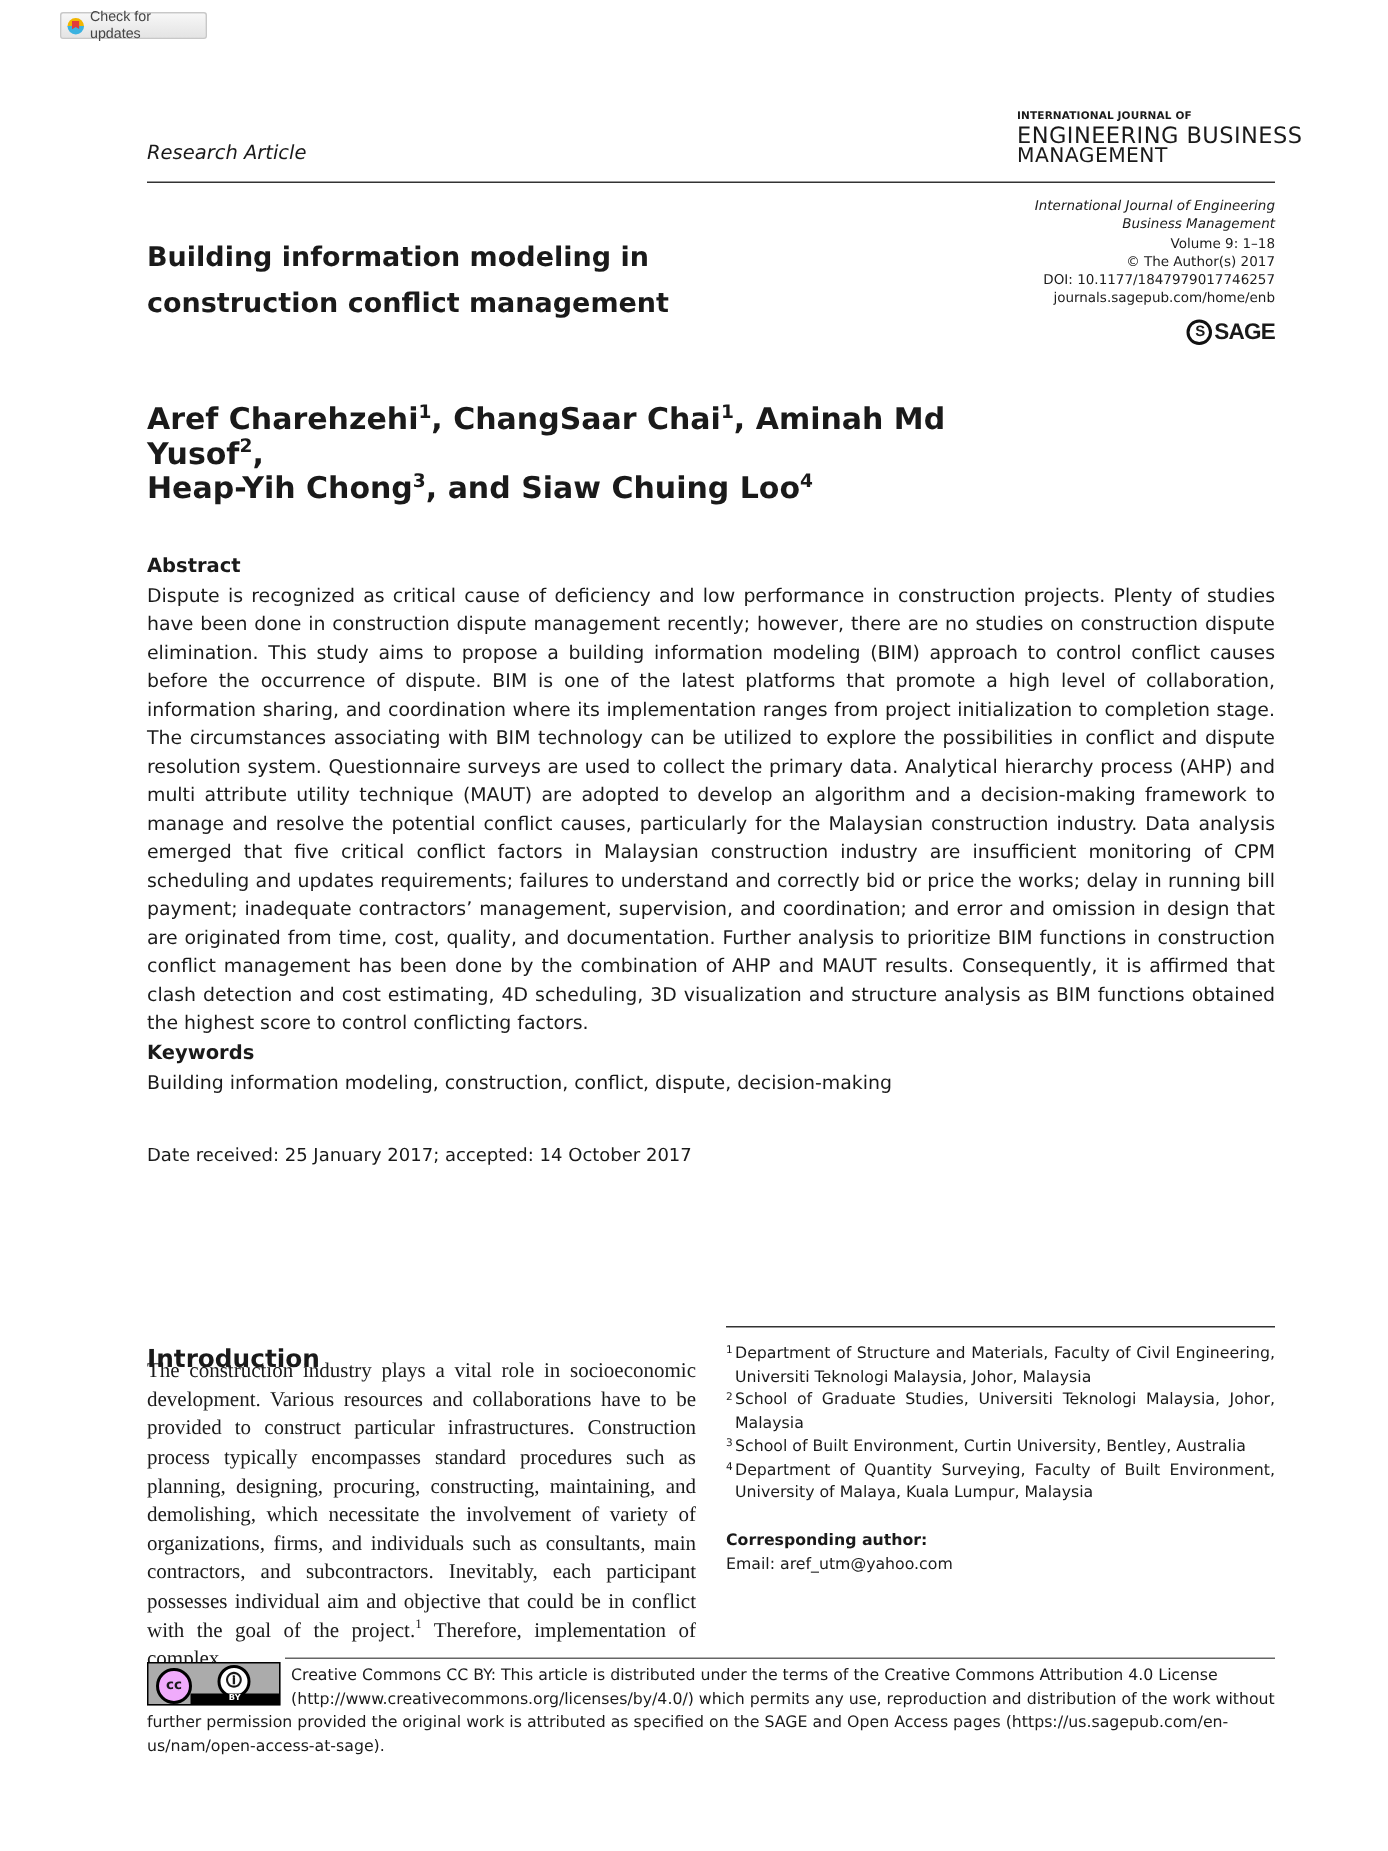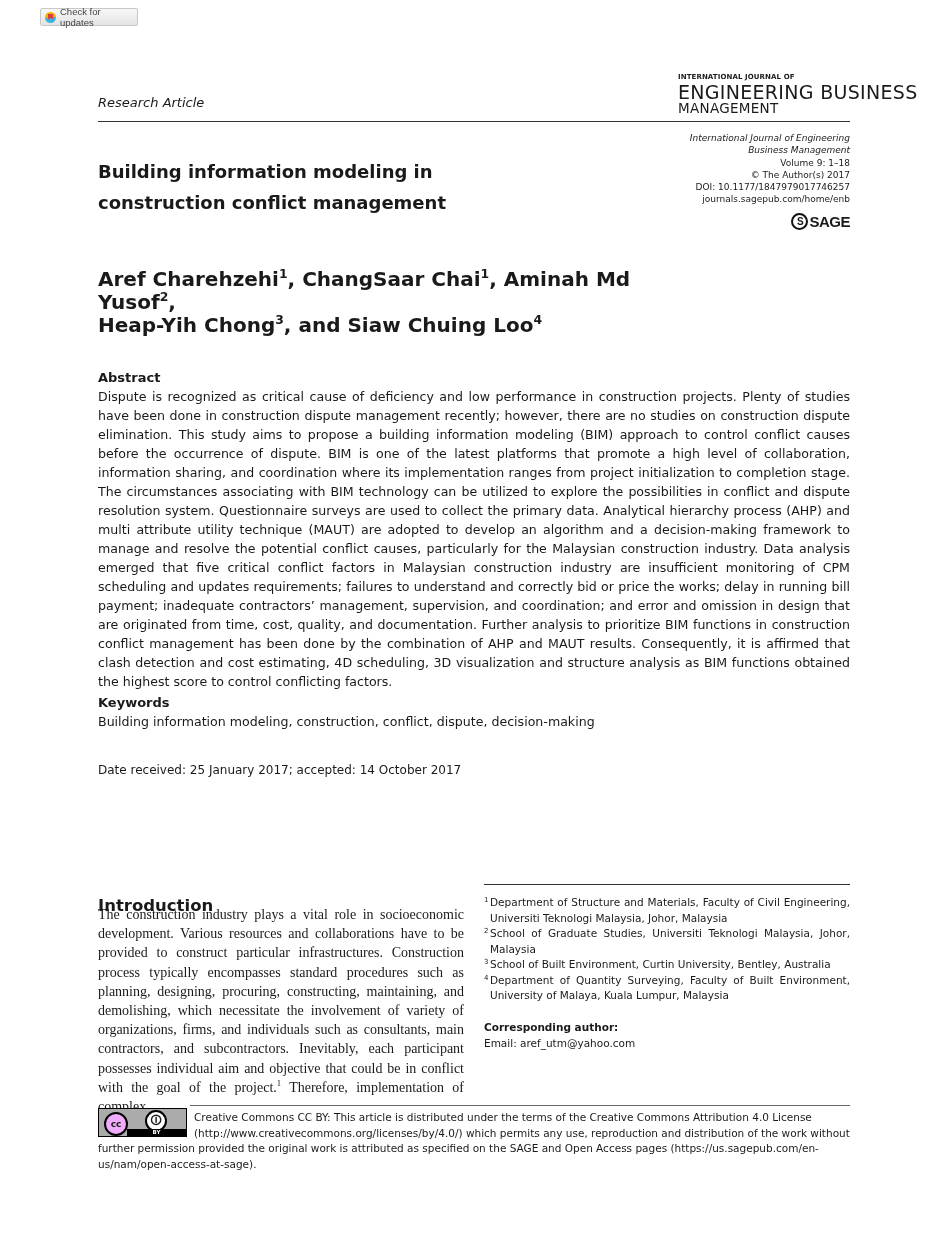--- a/index.html
+++ b/index.html
@@ -14,21 +14,21 @@
          background:linear-gradient(#f7f7f7,#e4e4e4); display:flex; align-items:center; cursor:pointer;
          font-size:9.5px; color:#444; box-sizing:border-box; padding-left:4px; }
   #cfu .ico { width:11px; height:11px; border-radius:50%; margin-right:4px; position:relative;
               background:conic-gradient(#f1b500 0 25%, #3bb2e0 25% 75%, #f1b500 75% 100%); }
   #cfu .ico::after { content:""; position:absolute; left:3px; top:2px; width:5px; height:6px; background:#e03b3b;
                      clip-path:polygon(0 0,100% 0,100% 100%,50% 75%,0 100%); }
 
   #research-article { left:98px; top:95px; font-style:italic; font-size:13px; }
   #journal-logo { left:678px; top:74px; line-height:1; }
   #journal-logo .l1 { font-size:7px; font-weight:bold; letter-spacing:0.1px; }
-  #journal-logo .l2 { font-size:19px; font-weight:normal; margin-top:2px; letter-spacing:0.3px; }
+  #journal-logo .l2 { font-size:15px; font-weight:normal; margin-top:2px; letter-spacing:0.3px; }
   #journal-logo .l3 { font-size:13.5px; letter-spacing:0.3px; }
   #top-rule { left:98px; top:121px; width:752px; height:1px; background:#333; }
 
   #meta { right:75px; top:132px; text-align:right; font-size:9px; line-height:12.3px; }
   #meta .it { font-style:italic; }
   #sage { right:75px; top:213px; font-size:15px; font-weight:bold; display:flex; align-items:center; letter-spacing:-0.5px; }
   #sage .s { width:13px; height:13px; border-radius:50%; border:2px solid #111; font-size:10px; line-height:13px;
              text-align:center; margin-right:1px; box-sizing:content-box; }
 
   #title { left:98px; top:156px; font-size:18px; font-weight:bold; line-height:31px; width:520px; }

